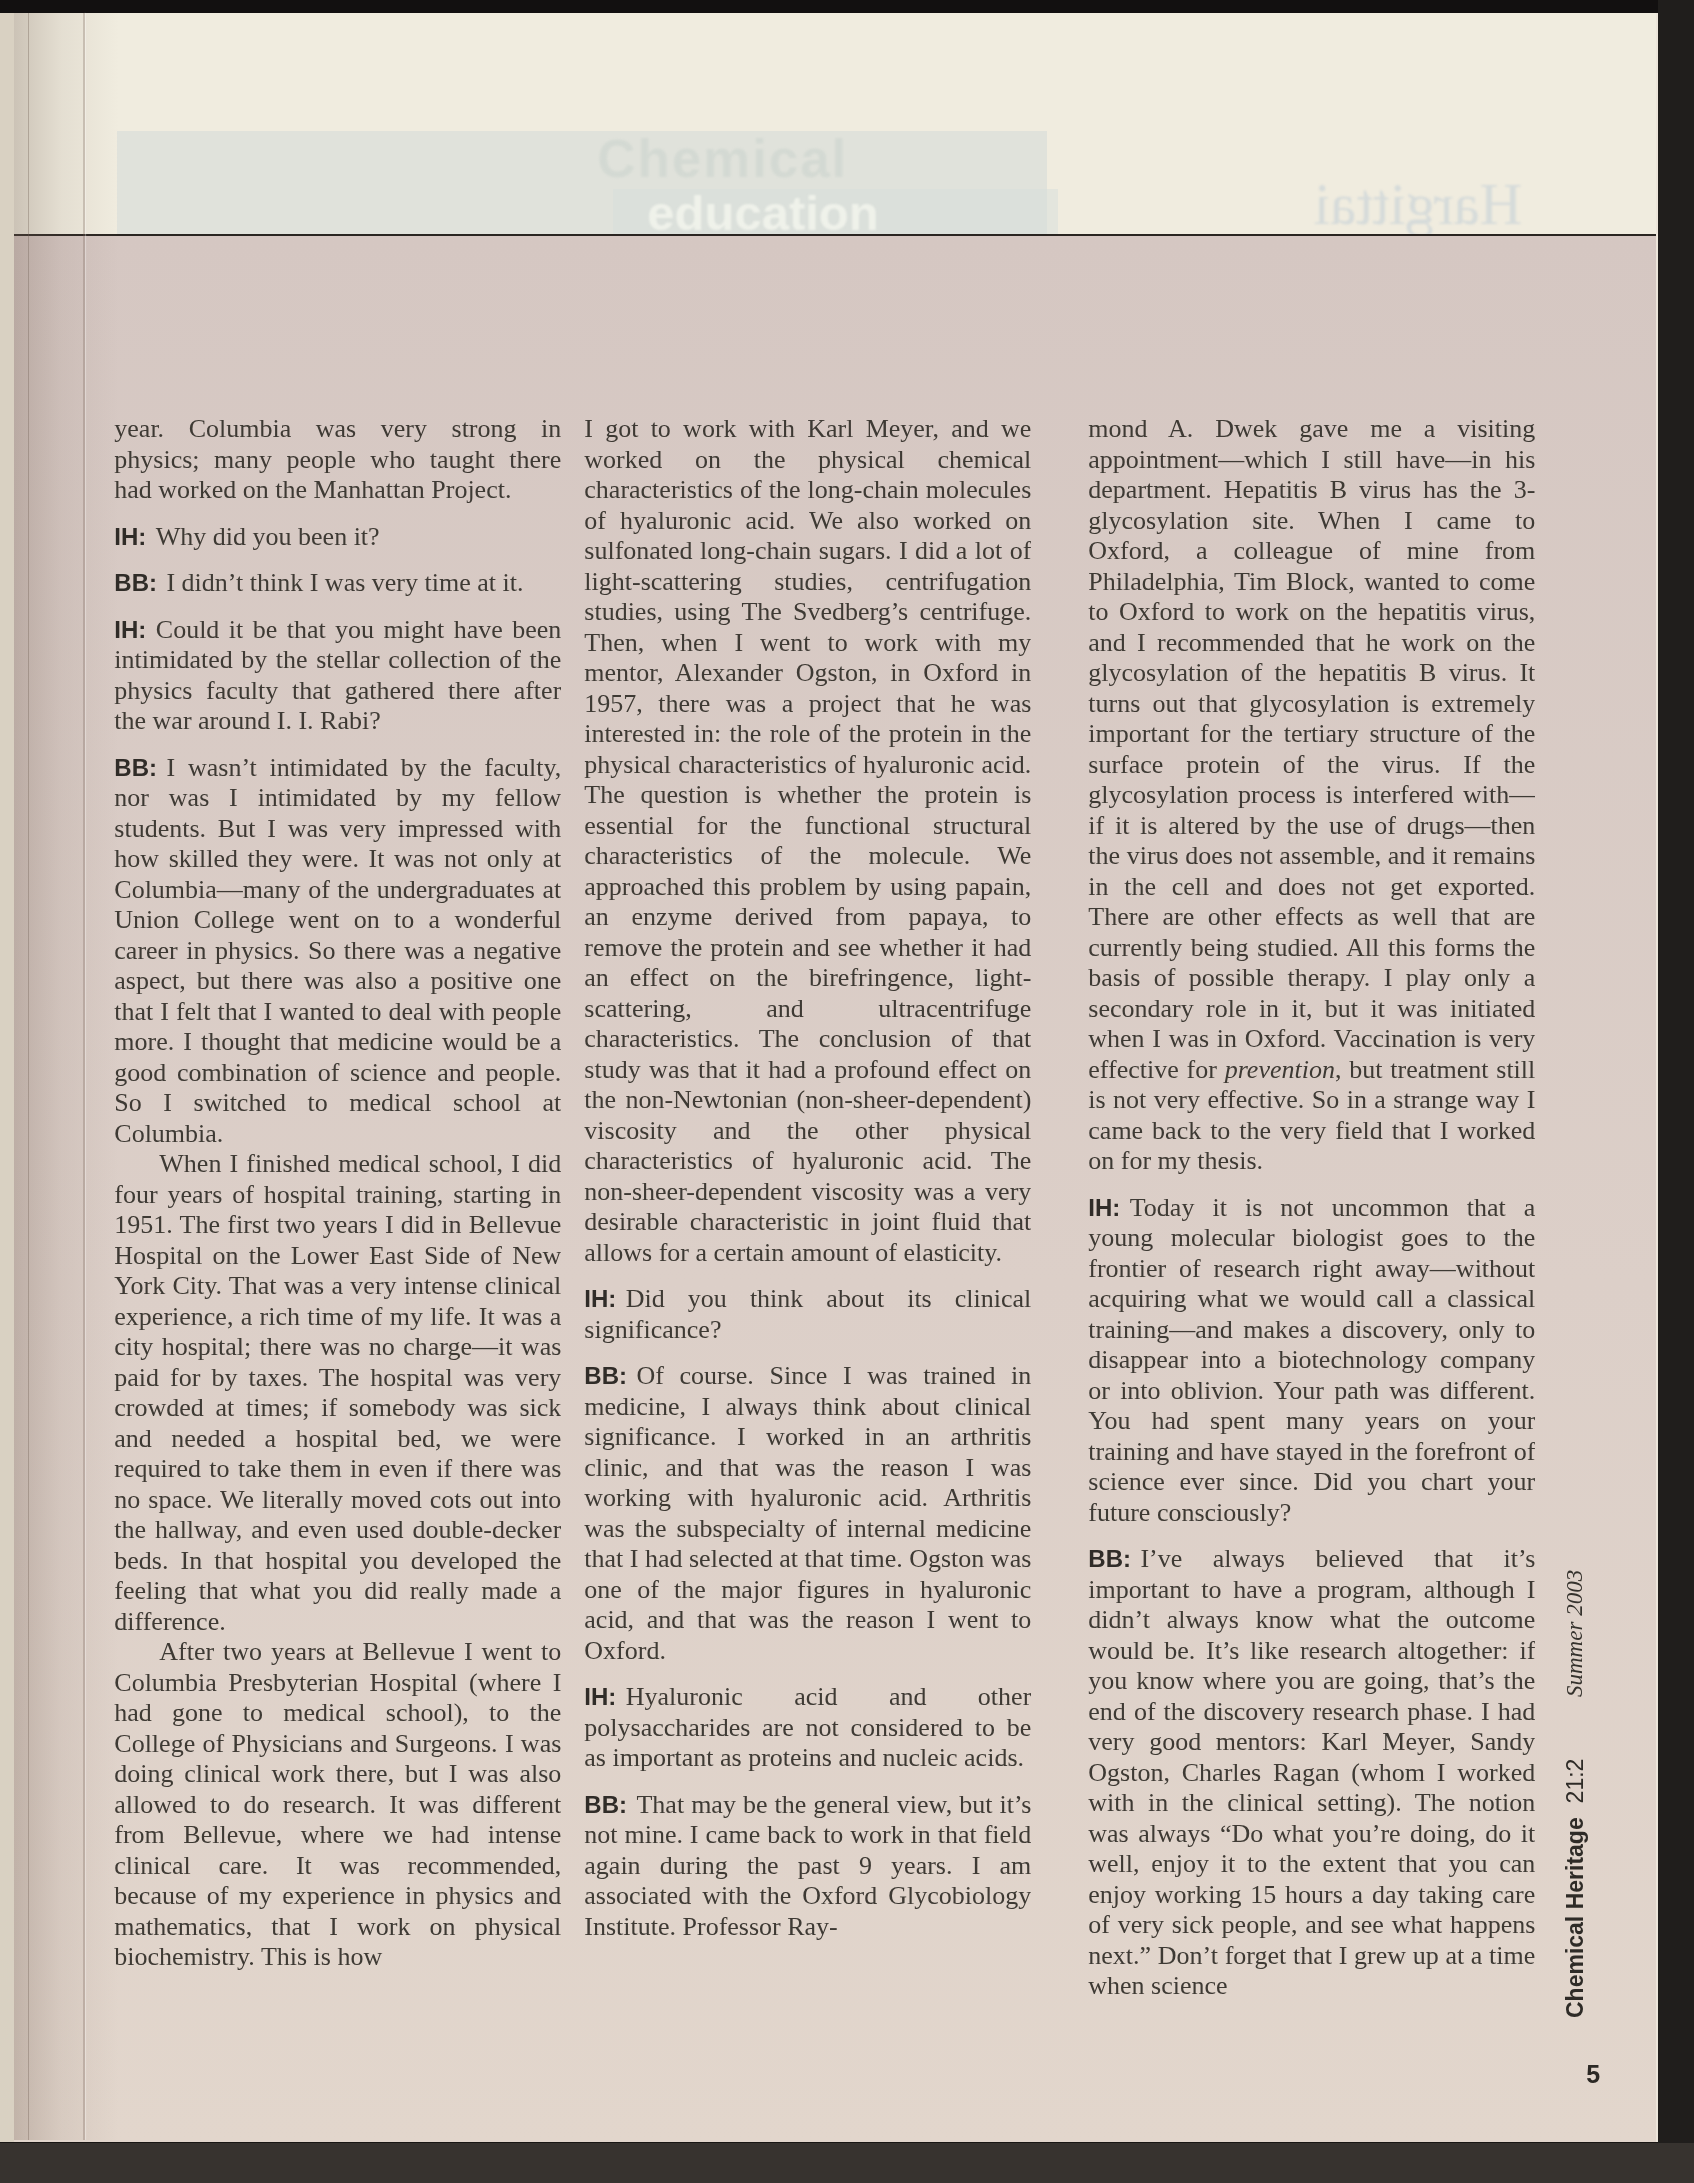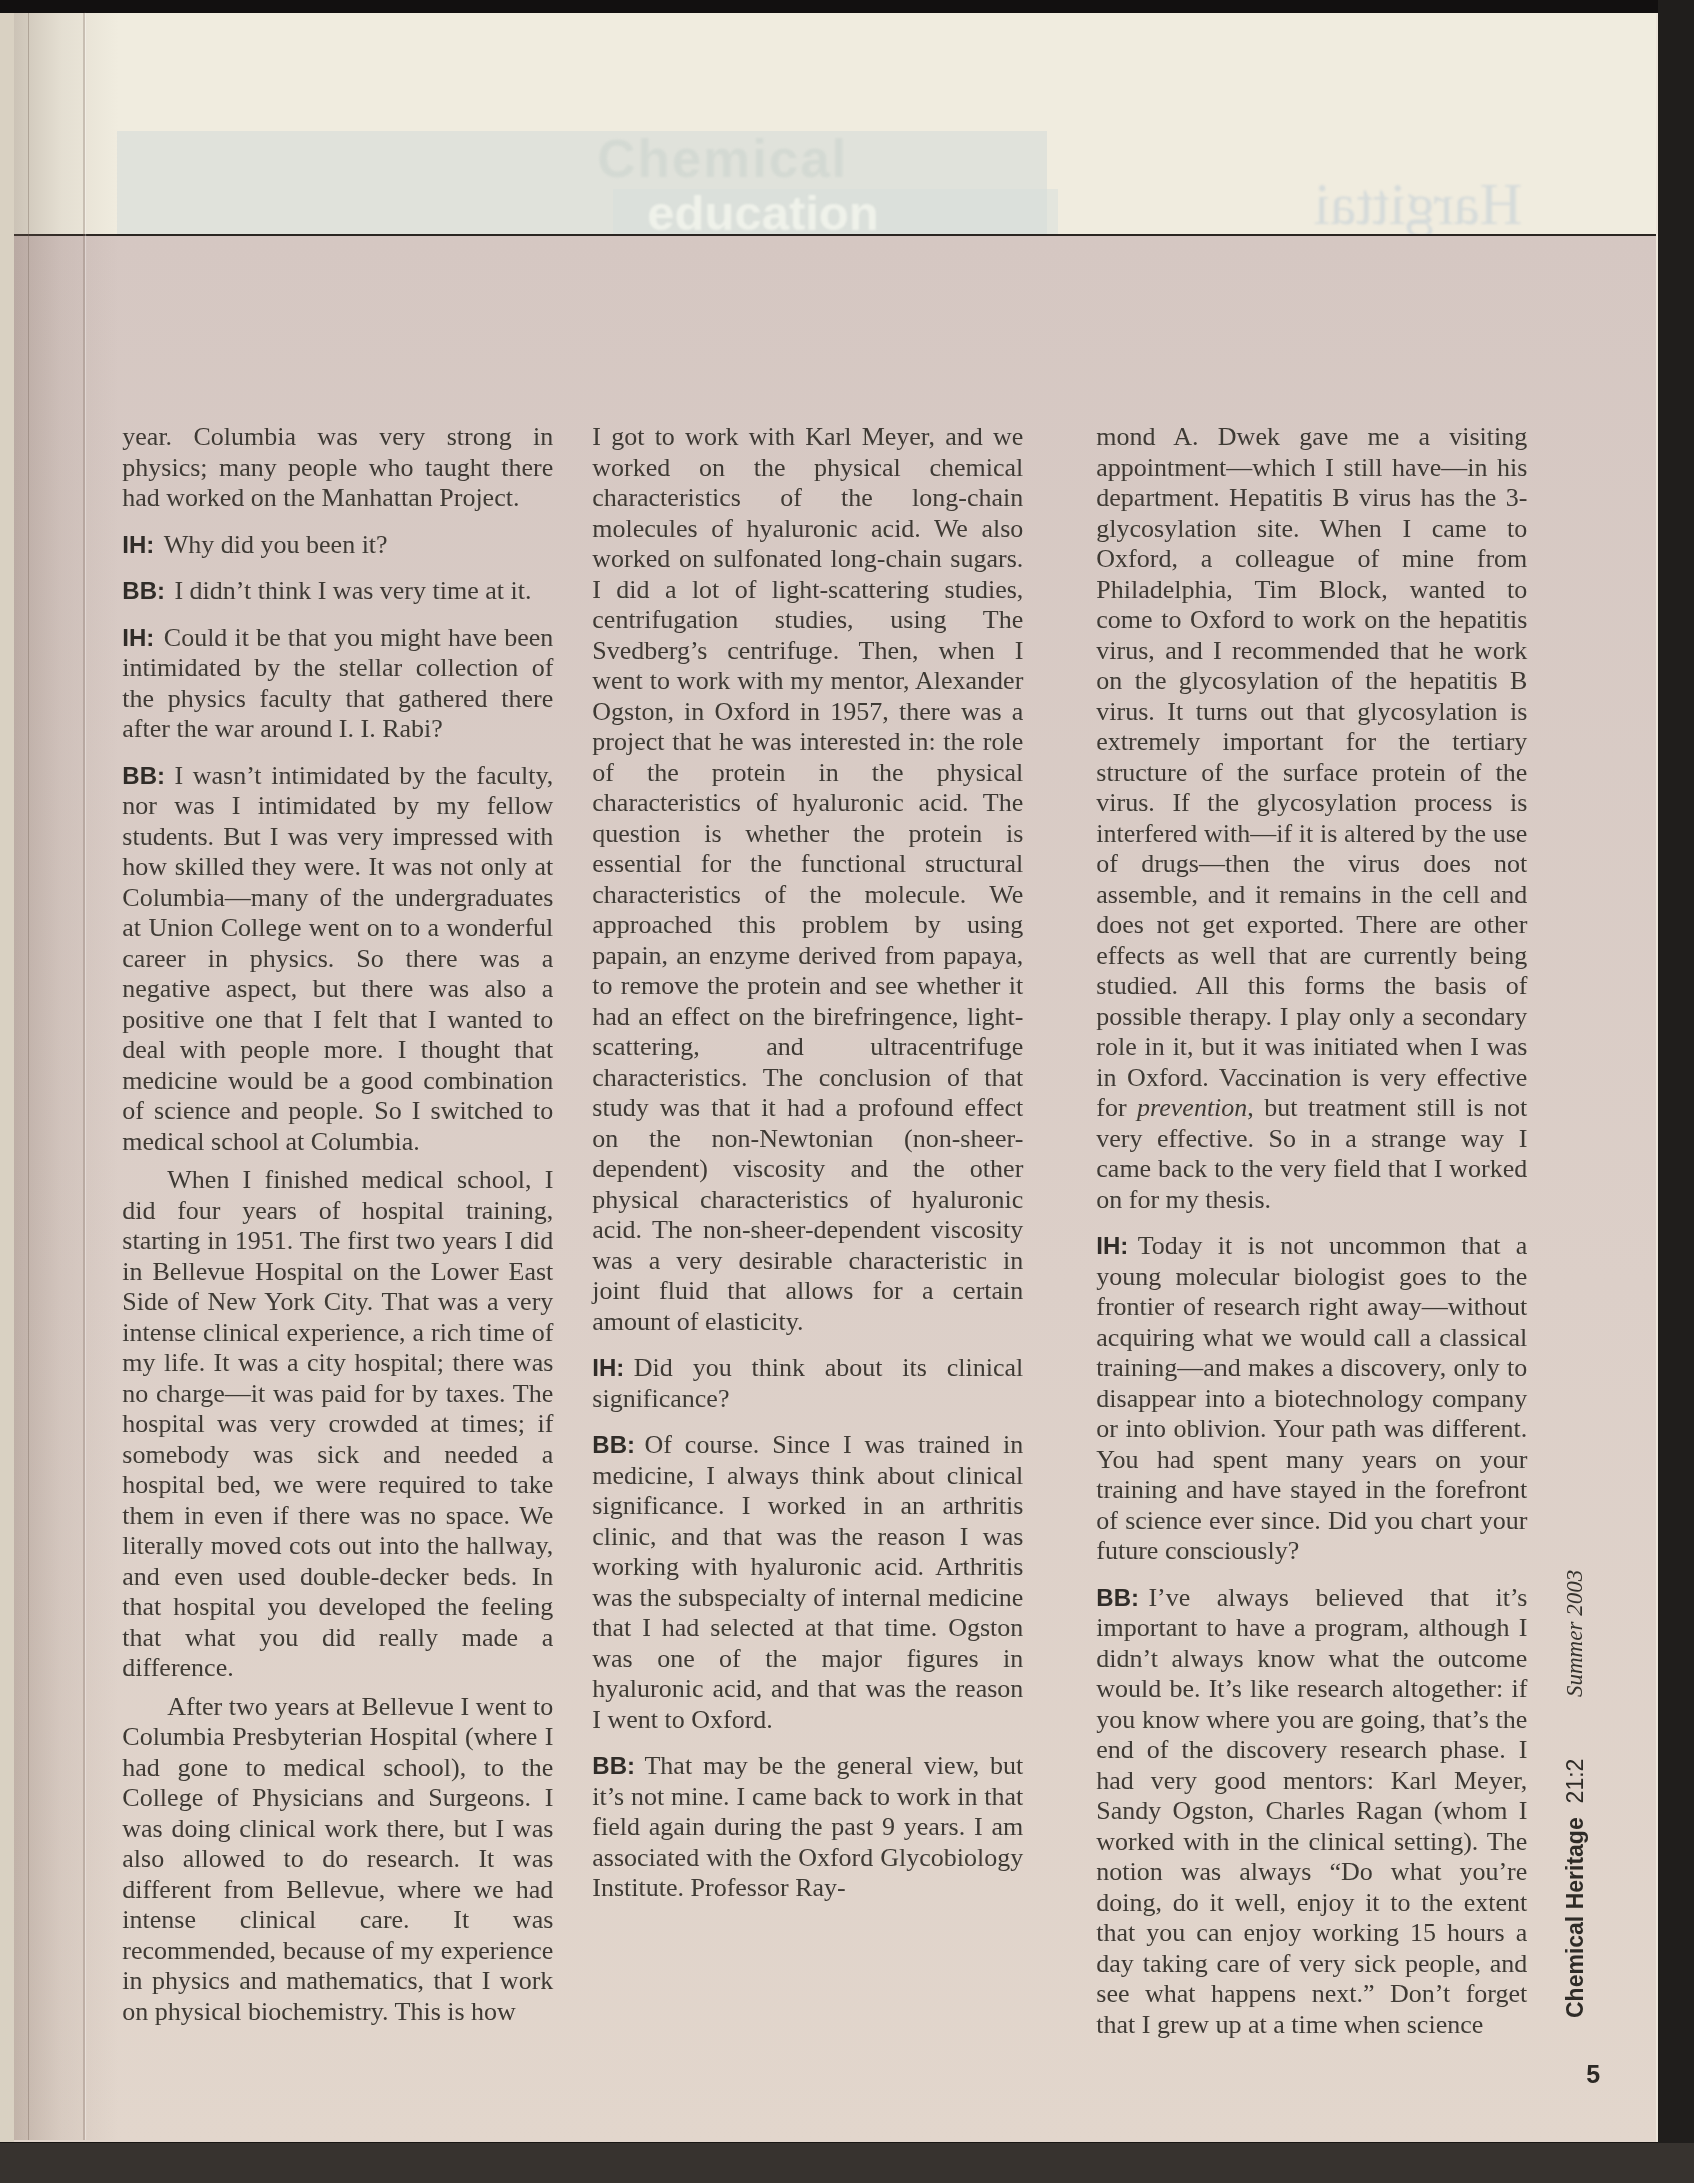--- a/index.html
+++ b/index.html
@@ -53,21 +53,21 @@
     background:rgba(115,92,82,0.28); box-shadow:1px 0 1px rgba(255,255,255,0.35);}
 
   
   .col {
     position:absolute; top:401px; width:447px; height:1699px; overflow:hidden;
     font-size:26px; line-height:30.5px; color:#3e3a34; text-align:justify;
   }
   .col-1 {left:100px;}
   .col-2 {left:570px;}
   .col-3 {left:1074px;}
-  .col p {margin:8px; padding:0;}
+  .col p {margin:0; padding:0;}
   .col p.qa {margin-top:16px;}
   .col p.ind {text-indent:45px;}
   .spk {
     font-family:"Liberation Sans","DejaVu Sans",sans-serif; font-weight:bold;
     font-size:24px; color:#302c28; margin-right:9.5px;
   }
   .it {}
 
   
   .sidebar {
@@ -113,20 +113,21 @@
       <p class="qa"><span class="spk">IH:</span><span>Could it be that you might have been intimidated by the stellar collection of the physics faculty that gathered there after the war around I. I. Rabi?</span></p>
       <p class="qa"><span class="spk">BB:</span><span>I wasn’t intimidated by the faculty, nor was I intimidated by my fellow students. But I was very impressed with how skilled they were. It was not only at Columbia—many of the undergraduates at Union College went on to a wonderful career in physics. So there was a negative aspect, but there was also a positive one that I felt that I wanted to deal with people more. I thought that medicine would be a good combination of science and people. So I switched to medical school at Columbia.</span></p>
       <p class="ind">When I finished medical school, I did four years of hospital training, starting in 1951. The first two years I did in Bellevue Hospital on the Lower East Side of New York City. That was a very intense clinical experience, a rich time of my life. It was a city hospital; there was no charge—it was paid for by taxes. The hospital was very crowded at times; if somebody was sick and needed a hospital bed, we were required to take them in even if there was no space. We literally moved cots out into the hallway, and even used double-decker beds. In that hospital you developed the feeling that what you did really made a difference.</p>
       <p class="ind">After two years at Bellevue I went to Columbia Presbyterian Hospital (where I had gone to medical school), to the College of Physicians and Surgeons. I was doing clinical work there, but I was also allowed to do research. It was different from Bellevue, where we had intense clinical care. It was recommended, because of my experience in physics and mathematics, that I work on physical biochemistry. This is how</p>
     </div>
 
     <div class="col col-2">
       <p class="para">I got to work with Karl Meyer, and we worked on the physical chemical characteristics of the long-chain molecules of hyaluronic acid. We also worked on sulfonated long-chain sugars. I did a lot of light-scattering studies, centrifugation studies, using The Svedberg’s centrifuge. Then, when I went to work with my mentor, Alexander Ogston, in Oxford in 1957, there was a project that he was interested in: the role of the protein in the physical characteristics of hyaluronic acid. The question is whether the protein is essential for the functional structural characteristics of the molecule. We approached this problem by using papain, an enzyme derived from papaya, to remove the protein and see whether it had an effect on the birefringence, light-scattering, and ultracentrifuge characteristics. The conclusion of that study was that it had a profound effect on the non-Newtonian (non-sheer-dependent) viscosity and the other physical characteristics of hyaluronic acid. The non-sheer-dependent viscosity was a very desirable characteristic in joint fluid that allows for a certain amount of elasticity.</p>
       <p class="qa"><span class="spk">IH:</span><span>Did you think about its clinical significance?</span></p>
       <p class="qa"><span class="spk">BB:</span><span>Of course. Since I was trained in medicine, I always think about clinical significance. I worked in an arthritis clinic, and that was the reason I was working with hyaluronic acid. Arthritis was the subspecialty of internal medicine that I had selected at that time. Ogston was one of the major figures in hyaluronic acid, and that was the reason I went to Oxford.</span></p>
+      <p class="qa"><span class="spk">IH:</span><span>Hyaluronic acid and other polysaccharides are not considered to be as important as proteins and nucleic acids.</span></p>
       <p class="qa"><span class="spk">BB:</span><span>That may be the general view, but it’s not mine. I came back to work in that field again during the past 9 years. I am associated with the Oxford Glycobiology Institute. Professor Ray-</span></p>
     </div>
 
     <div class="col col-3">
       <p class="para"><span>mond A. Dwek gave me a visiting appointment—which I still have—in his department. Hepatitis B virus has the 3-glycosylation site. When I came to Oxford, a colleague of mine from Philadelphia, Tim Block, wanted to come to Oxford to work on the hepatitis virus, and I recommended that he work on the glycosylation of the hepatitis B virus. It turns out that glycosylation is extremely important for the tertiary structure of the surface protein of the virus. If the glycosylation process is interfered with—if it is altered by the use of drugs—then the virus does not assemble, and it remains in the cell and does not get exported. There are other effects as well that are currently being studied. All this forms the basis of possible therapy. I play only a secondary role in it, but it was initiated when I was in Oxford. Vaccination is very effective for </span><em class="it">prevention</em><span>, but treatment still is not very effective. So in a strange way I came back to the very field that I worked on for my thesis.</span></p>
       <p class="qa"><span class="spk">IH:</span><span>Today it is not uncommon that a young molecular biologist goes to the frontier of research right away—without acquiring what we would call a classical training—and makes a discovery, only to disappear into a biotechnology company or into oblivion. Your path was different. You had spent many years on your training and have stayed in the forefront of science ever since. Did you chart your future consciously?</span></p>
       <p class="qa"><span class="spk">BB:</span><span>I’ve always believed that it’s important to have a program, although I didn’t always know what the outcome would be. It’s like research altogether: if you know where you are going, that’s the end of the discovery research phase. I had very good mentors: Karl Meyer, Sandy Ogston, Charles Ragan (whom I worked with in the clinical setting). The notion was always “Do what you’re doing, do it well, enjoy it to the extent that you can enjoy working 15 hours a day taking care of very sick people, and see what happens next.” Don’t forget that I grew up at a time when science</span></p>
     </div>
 
     <div class="sidebar">

